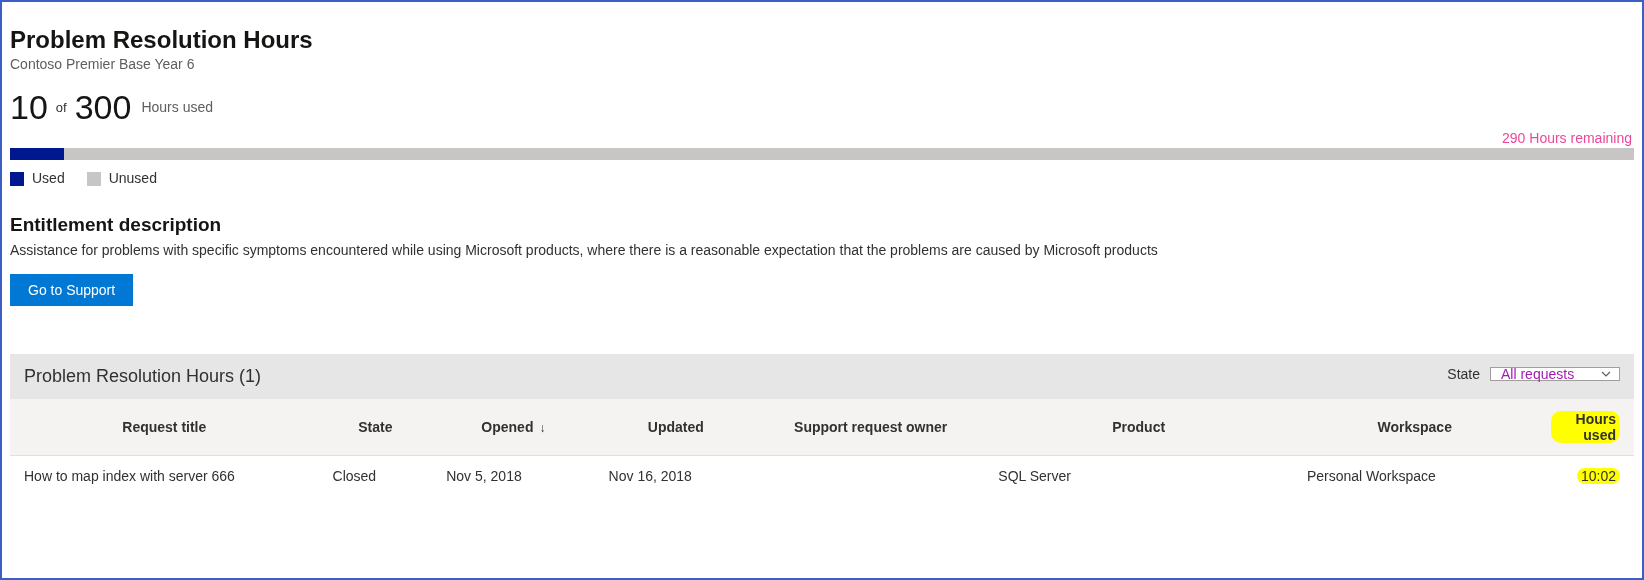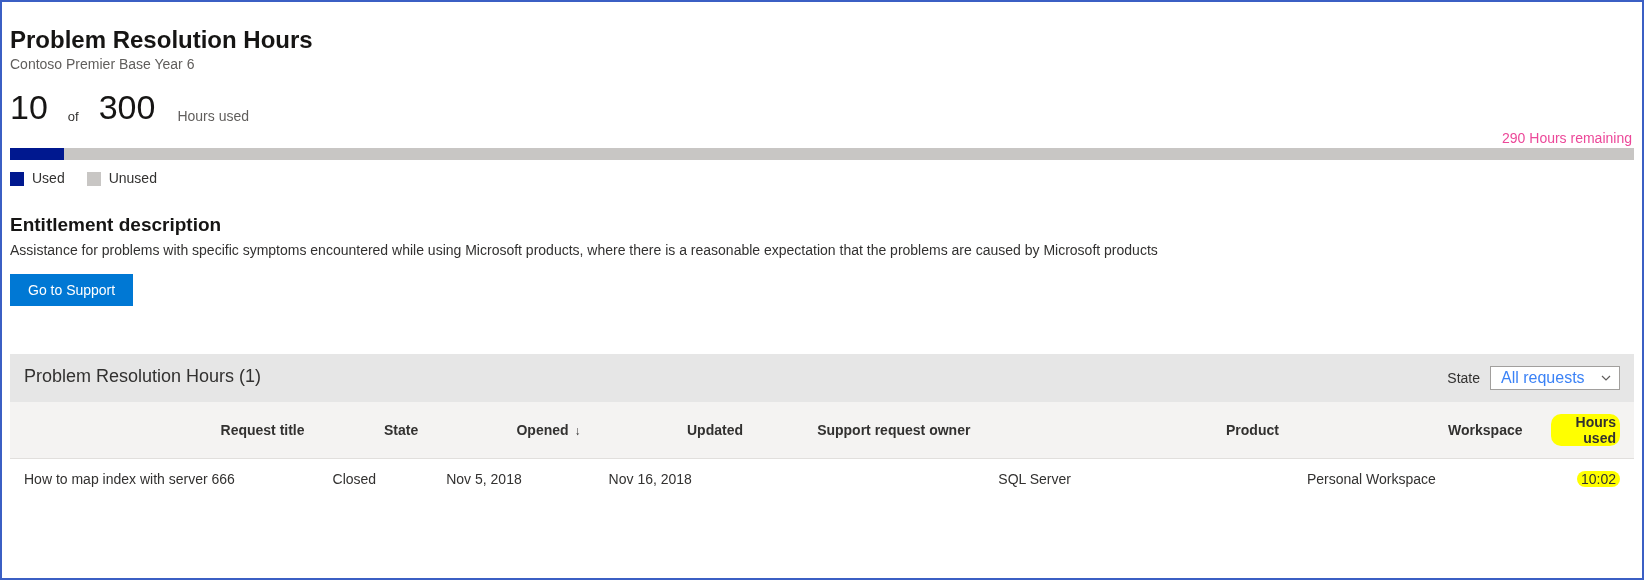--- a/index.html
+++ b/index.html
@@ -20,22 +20,22 @@
     color: #161514;
     margin-bottom: 2px;
   }
   .subtitle {
     font-size: 14px;
     color: #605e5c;
     margin-bottom: 18px;
   }
   .usage-line {
     display: flex;
-    align-items: flex-end;
-    gap: 20px;
+    align-items: center;
+    gap: 8px;
     margin-bottom: 6px;
   }
   .usage-big { font-size: 34px; font-weight: 400; color: #161514; line-height: 1; }
   .usage-of  { font-size: 13px; color: #323130; }
   .usage-label { font-size: 14px; color: #605e5c; margin-left: 2px; }
   .remaining-row {
     text-align: right;
     font-size: 14px;
     color: #ec4899;
     margin-bottom: 2px;
@@ -92,45 +92,45 @@
     align-items: flex-start;
     justify-content: space-between;
   }
   .table-title { font-size: 18px; font-weight: 400; color: #323130; }
   .state-filter { display: flex; align-items: center; gap: 10px; }
   .state-filter-label { font-size: 14px; color: #323130; }
   .state-select {
     position: relative;
     border: 1px solid #a19f9d;
     background: #fff;
-    height: 24px;
+    height: 14px;
     min-width: 130px;
     padding: 0 28px 0 10px;
     display: flex;
     align-items: center;
-    font-size: 16px;
-    color: #3b82f6;
+    font-size: 14px;
+    color: #a21caf;
     cursor: pointer;
   }
   .chevron {
     position: absolute;
     right: 8px;
     top: 50%;
     transform: translateY(-50%);
     width: 10px; height: 10px;
   }
   .chevron svg { display: block; }
 
   table.data {
     width: 100%;
     border-collapse: collapse;
     table-layout: fixed;
   }
   table.data thead th {
-    text-align: right;
+    text-align: center;
     font-weight: 600;
     font-size: 14px;
     color: #323130;
     background: #f4f3f2;
     padding: 12px 14px;
     border-bottom: 1px solid #e1dfdd;
   }
   table.data thead th.right { text-align: right; }
   table.data tbody td {
     font-size: 14px;

